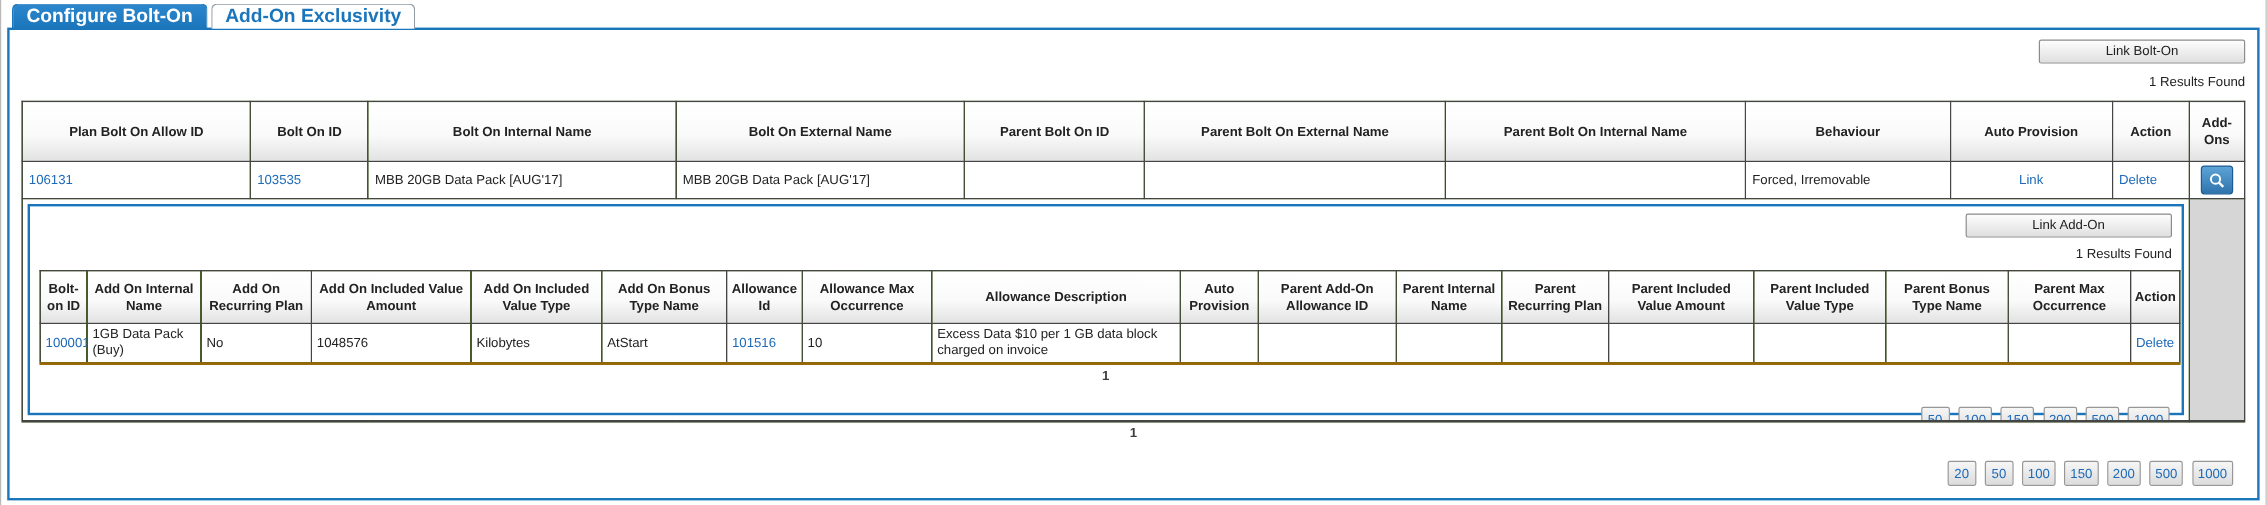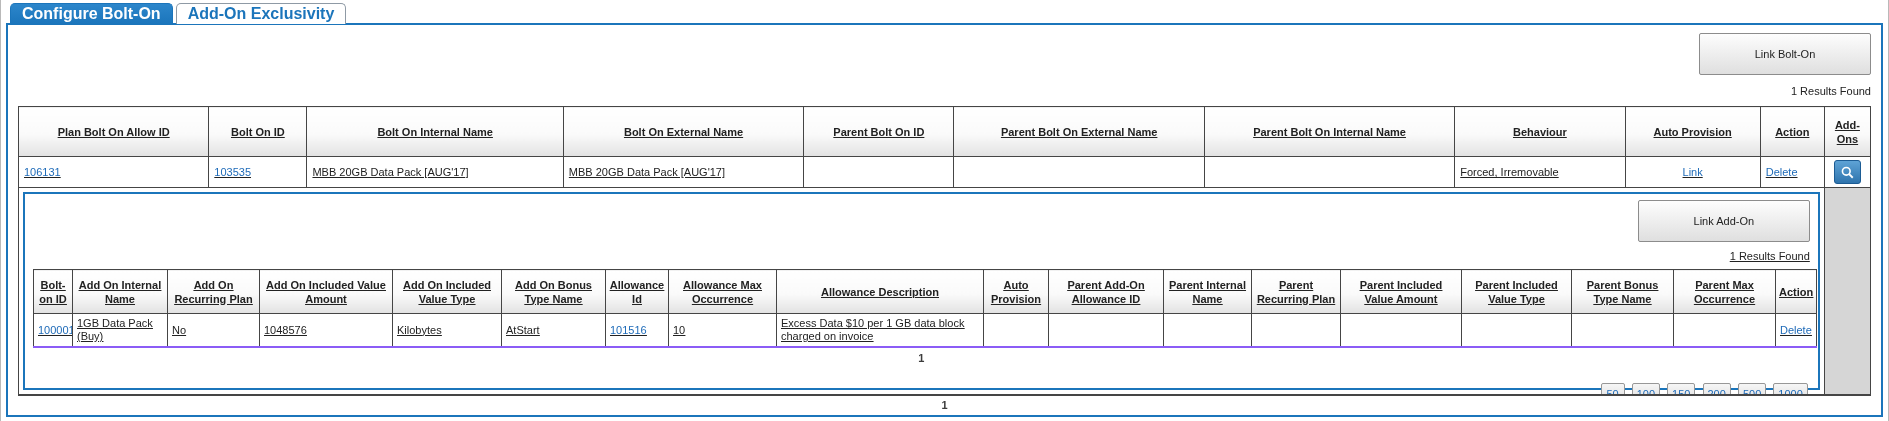--- a/index.html
+++ b/index.html
@@ -46,32 +46,32 @@
     margin-top: -1px;
     background: #fff;
     height: 394px;
     padding: 4px 10px 4px 10px;
     position: relative;
     z-index: 1;
   }
   .toolbar { text-align: right; margin-top: 4px; }
   .btn-wide {
     width: 172px;
-    height: 42px;
+    height: 20px;
     font-family: "Liberation Sans", sans-serif;
     font-size: 11px;
     color: #222;
     background: linear-gradient(to bottom, #fdfdfd, #dfdfdf);
     border: 1px solid #8c8c8c;
     border-radius: 2px;
     cursor: pointer;
   }
   .results { margin: 10px 0 9px 2px; color: #222; text-align: right; }
   
-  table { border-collapse: collapse; table-layout: fixed; width: 100%; background:#4d7c0f;text-decoration:underline; }
+  table { border-collapse: collapse; table-layout: fixed; width: 100%; background:#4d7c0f; }
   .grid th, .grid td { border: 1px solid #454545; overflow: hidden; }
   .grid th {
     background: linear-gradient(to bottom, #ffffff 0%, #fafafa 55%, #e2e2e2 100%);
     font-weight: bold;
     text-align: center;
     padding: 4px 3px;
     line-height: 14px;
   }
   .outer-table th { height: 50px; }
   .outer-table td { height: 30px; padding: 3px 5px; vertical-align: middle; background:#fff; }
@@ -92,21 +92,21 @@
   
   .addon-panel {
     border: 2px solid #1b75bb;
     background: #fff;
     padding: 4px 8px 4px 8px;
   }
   .addon-panel .toolbar { margin-top: 2px; }
   .addon-panel .results { margin: 8px 0 7px 4px; }
   .inner-table th { height: 44px; }
   .inner-table td { height: 30px; padding: 3px 4px; vertical-align: middle; background:#fff; line-height: 13px; }
-  .inner-table { border-bottom: 2px solid #8b5cf6; }
+  .inner-table { border-bottom: 2px solid #a16207; }
   
   .table-foot { position: relative; height: 34px; margin-top: 2px; }
   .page-num {
     position: absolute; left: 0; right: 0; top: 2px;
     text-align: center; font-weight: bold; color: #3c3c3c;
   }
   .size-btns { position: absolute; right: 2px; top: 6px; white-space: nowrap; margin-top: 27px; }
   .panel > .table-foot { height: 30px; margin-top: 1px; }
   .panel > .table-foot .size-btns { right: 10px; top: 4px; }
   .size-btn {

